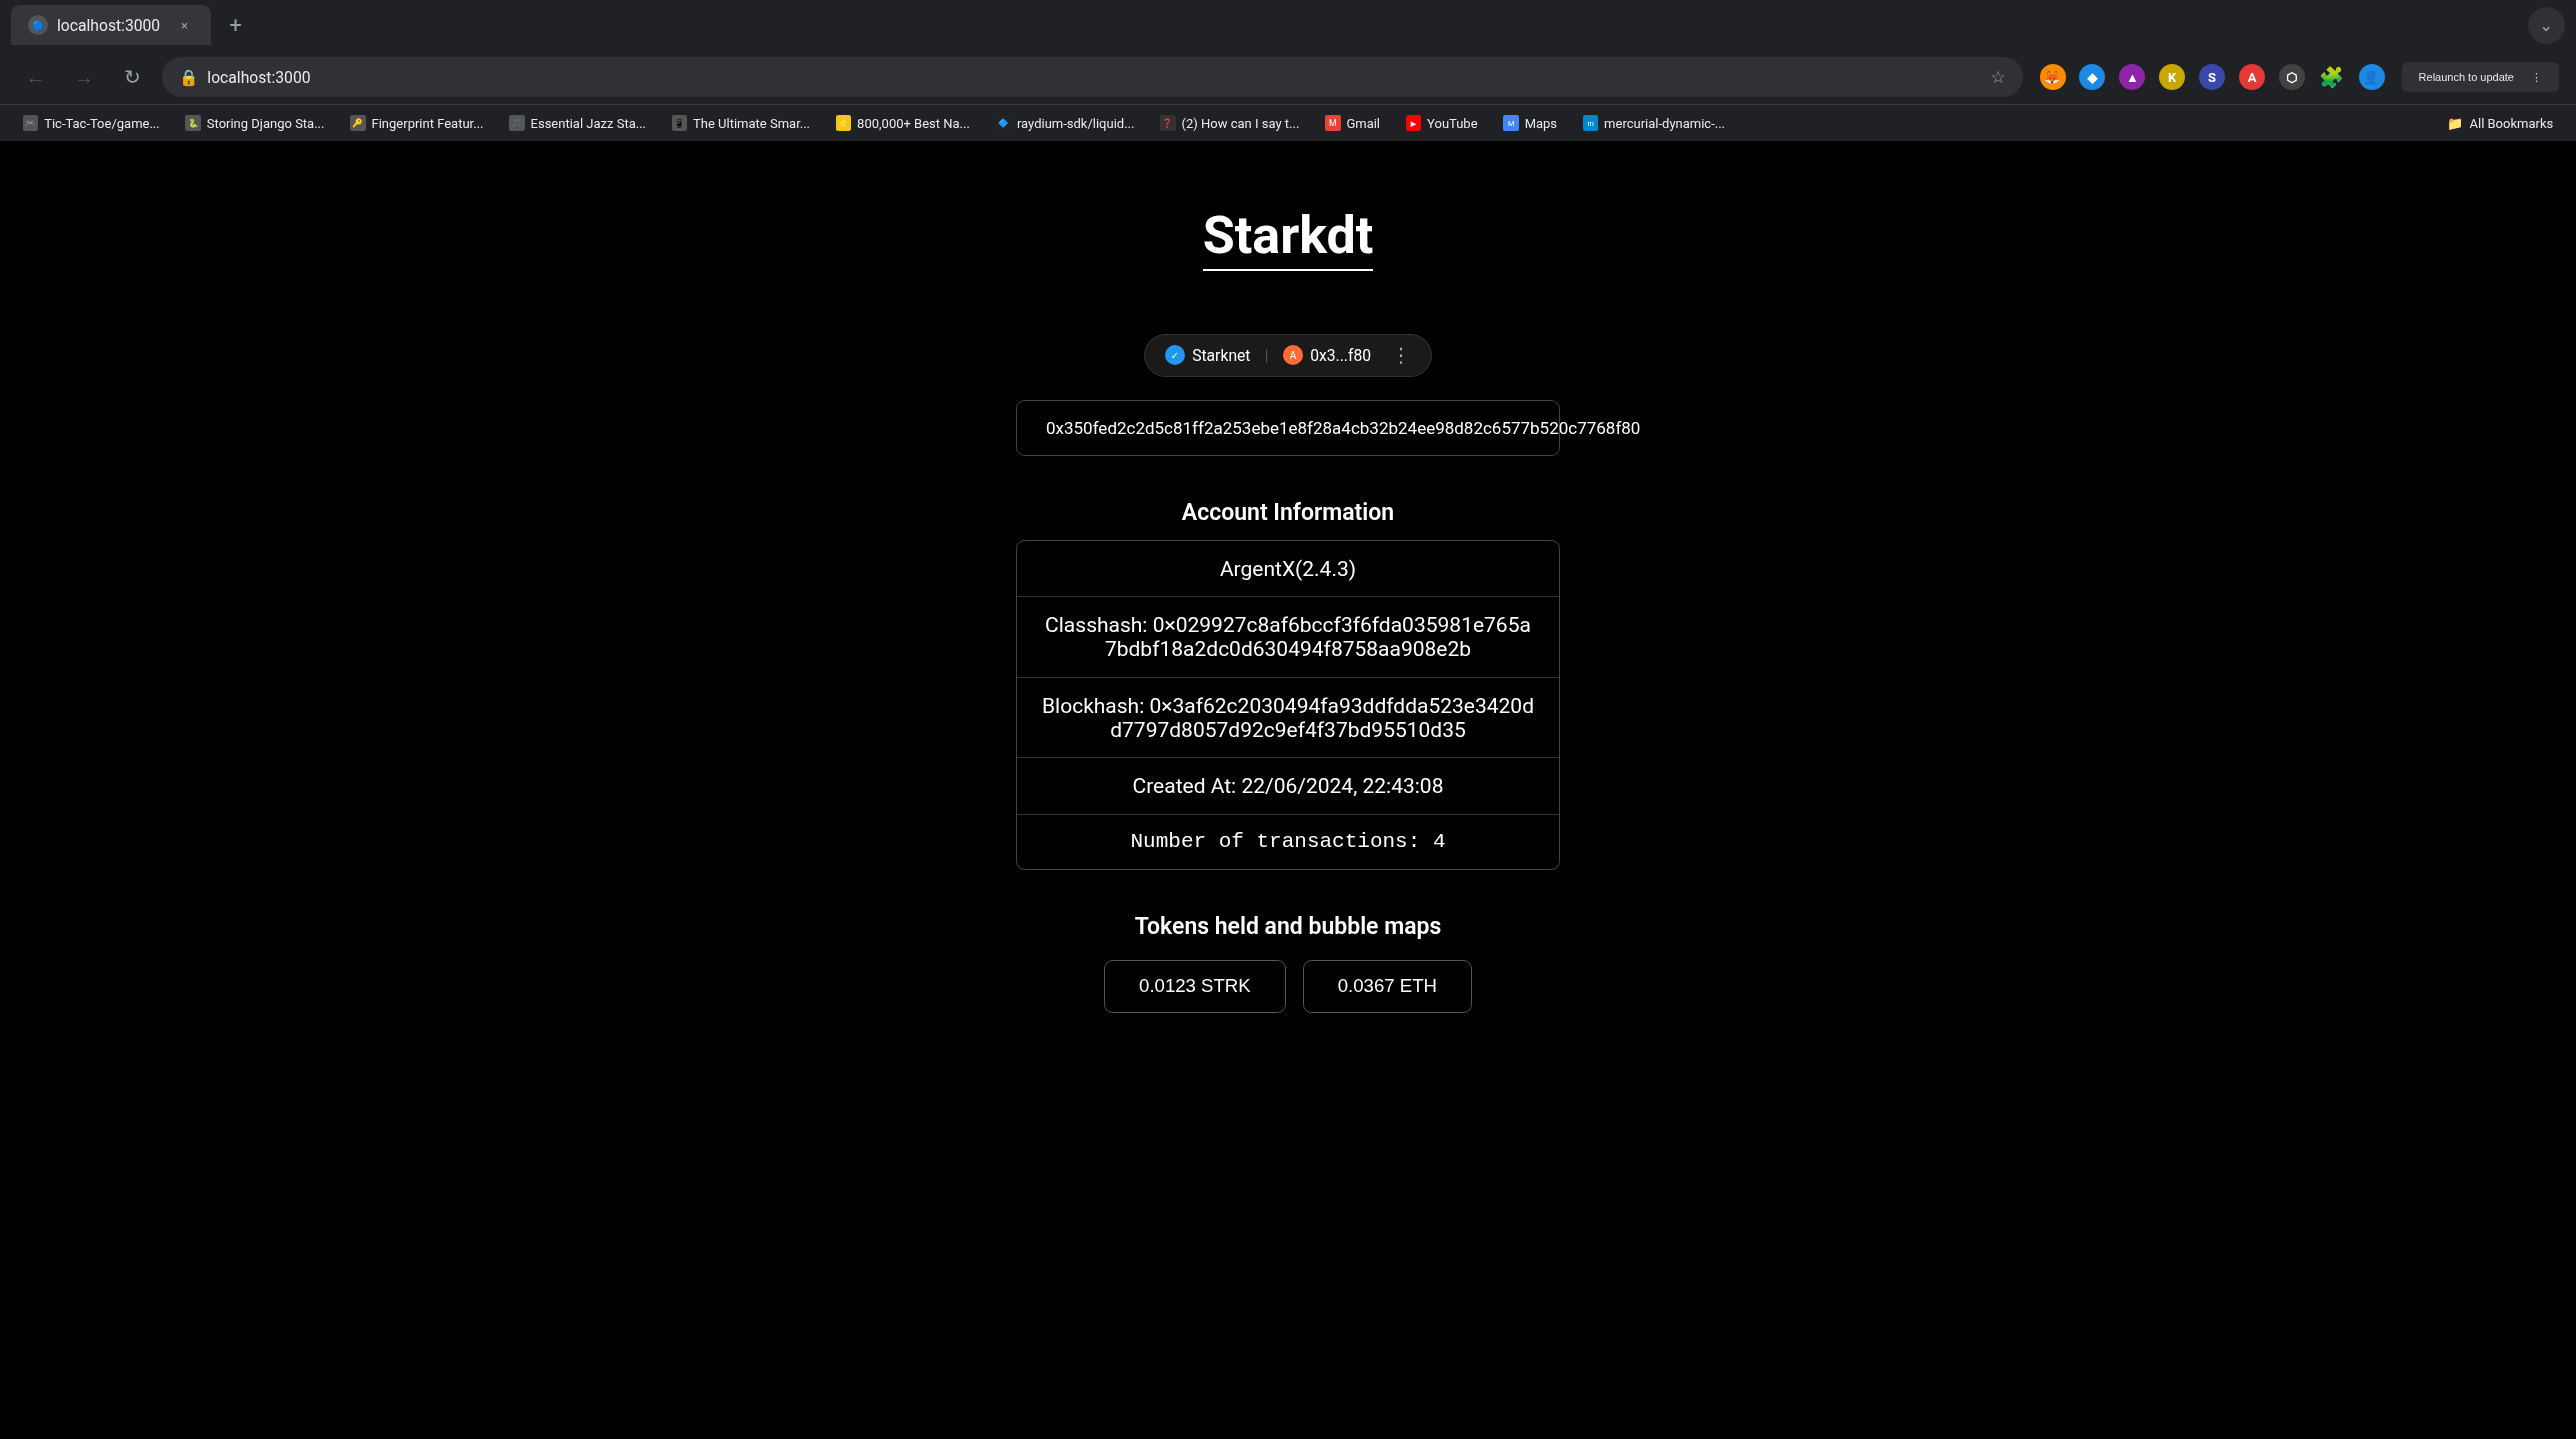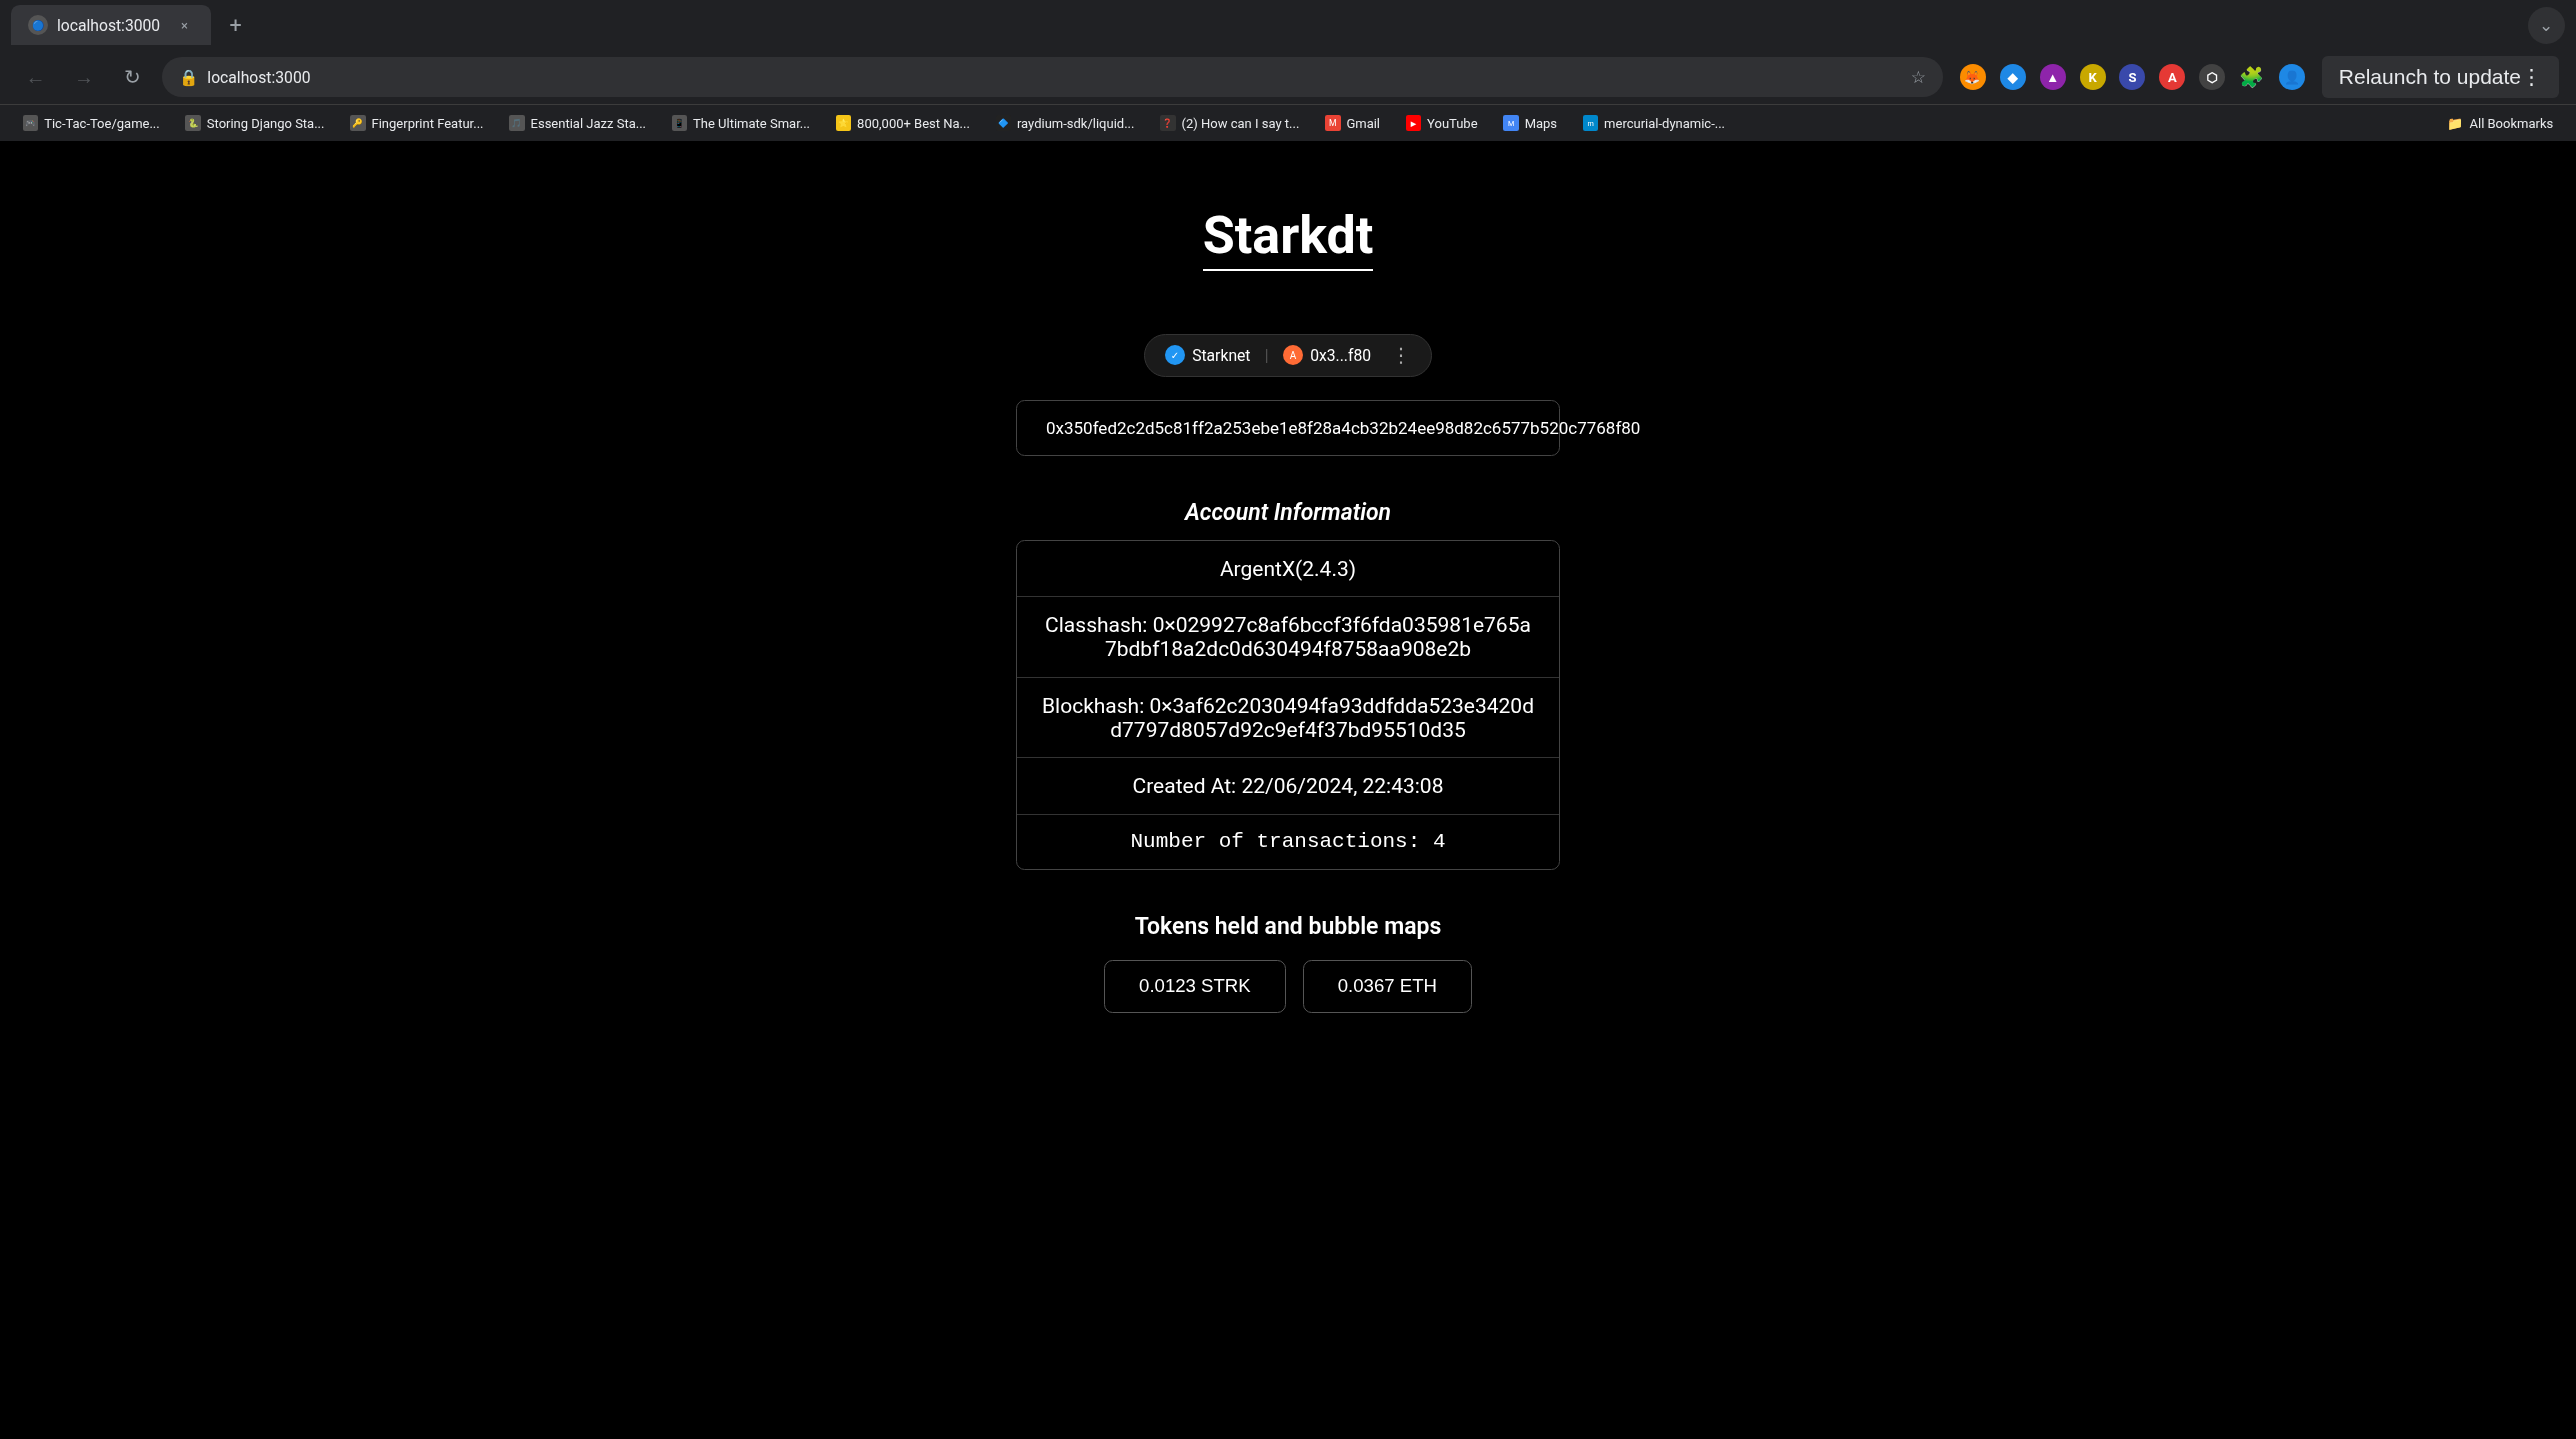--- a/index.html
+++ b/index.html
@@ -153,25 +153,25 @@
       font-size: 11.4px;
       font-weight: bold;
     }
 
     .relaunch-btn {
       background: #303134;
       color: #e8eaed;
       border: none;
       border-radius: 5.7px;
       padding: 8.6px 17px;
-      font-size: 21px;
-      cursor: pointer;
-      display: flex;
-      align-items: center;
-      gap: 0;
+      font-size: 11px;
+      cursor: pointer;
+      display: flex;
+      align-items: center;
+      gap: 17px;
       white-space: nowrap;
     }
 
     .bookmarks-bar {
       display: flex;
       align-items: center;
       height: 37px;
       padding: 0 11.4px;
       gap: 2.9px;
       border-top: 0.7px solid #3c3c3c;
@@ -299,21 +299,20 @@
       margin-top: 43px;
       width: 544px;
     }
 
     .section-title {
       font-size: 23px;
       font-weight: 600;
       color: #fff;
       text-align: center;
       margin-bottom: 14.3px;
-      font-style: italic;
     }
 
     .info-table {
       border: 0.7px solid #444;
       border-radius: 8.6px;
       overflow: hidden;
       width: 100%;
     }
 
     .info-row {

